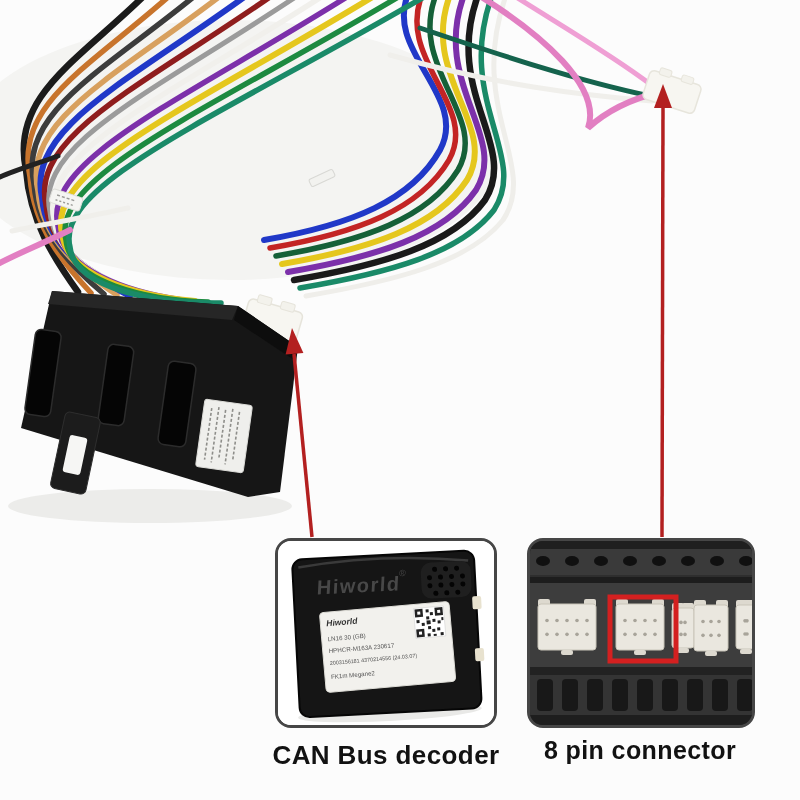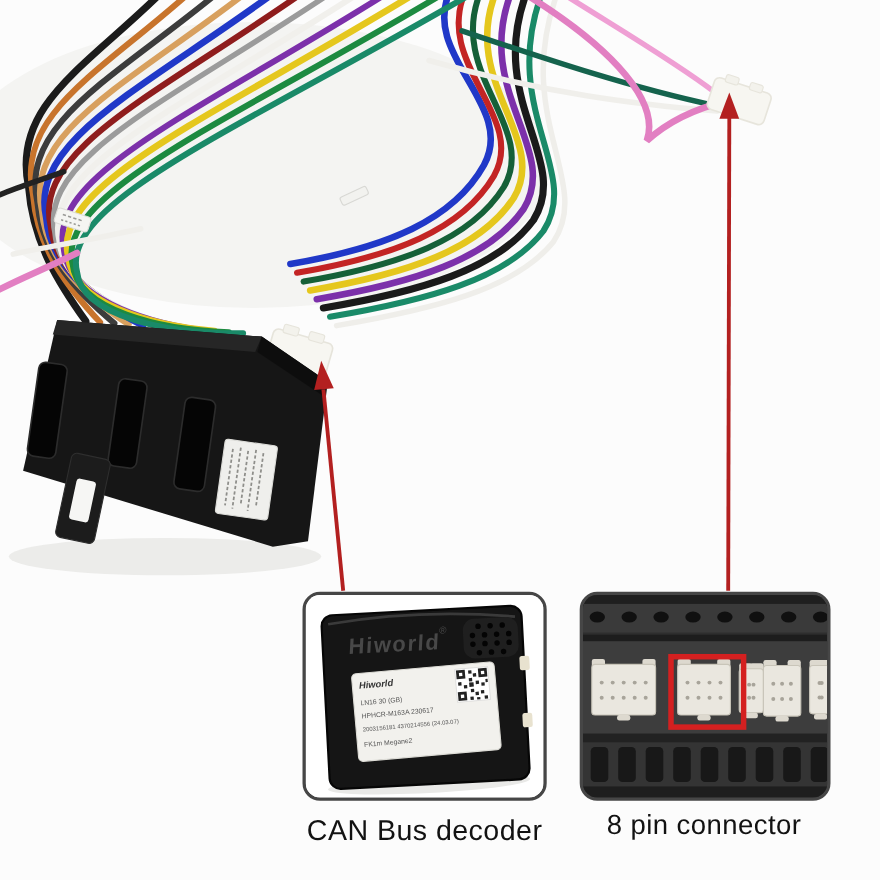--- a/index.html
+++ b/index.html
@@ -16,21 +16,21 @@
     border-radius:16px;
     overflow:hidden;
     background:#ffffff;
     box-sizing:border-box;
   }
   .inset-left{left:275px;top:538px;width:222px;height:190px;}
   .inset-right{left:527px;top:538px;width:228px;height:190px;background:#2e2e2e;}
   .caption{
     position:absolute;
     text-align:center;
-    font-weight:normal;
+    font-weight:bold;
     color:#121212;
     letter-spacing:.4px;
   }
   .caption-left{left:252px;top:740px;width:268px;font-size:26px;}
   .caption-right{left:510px;top:736px;width:260px;font-size:25px;}
 </style>
 </head>
 <body>
 
 <div class="stage">

